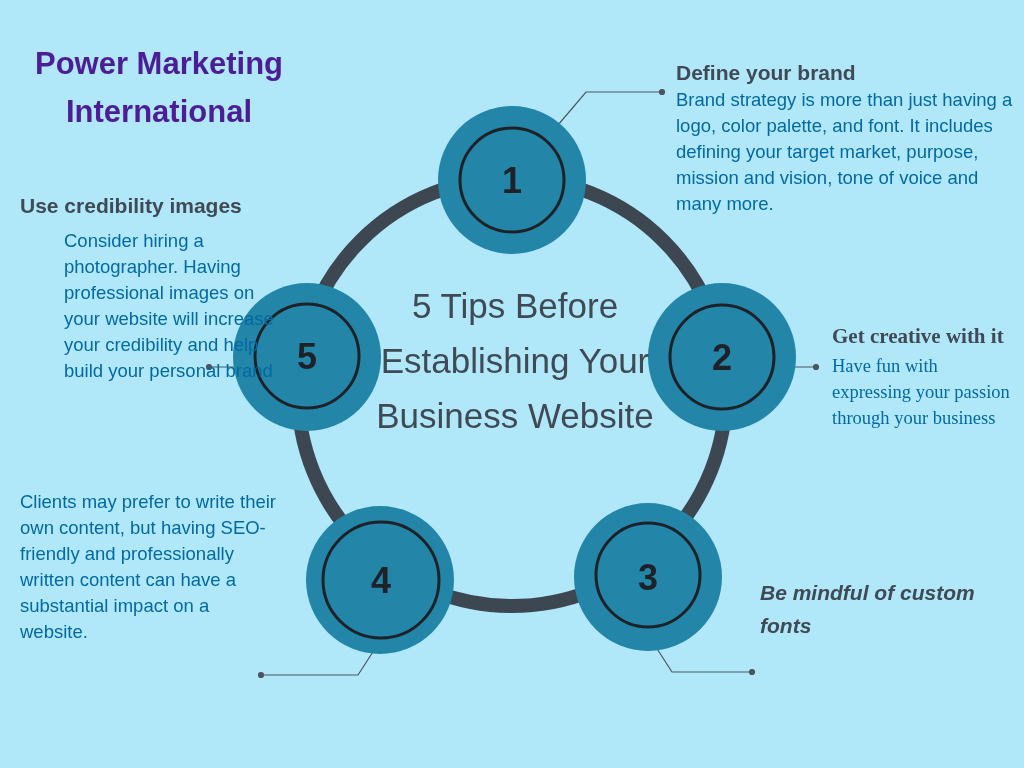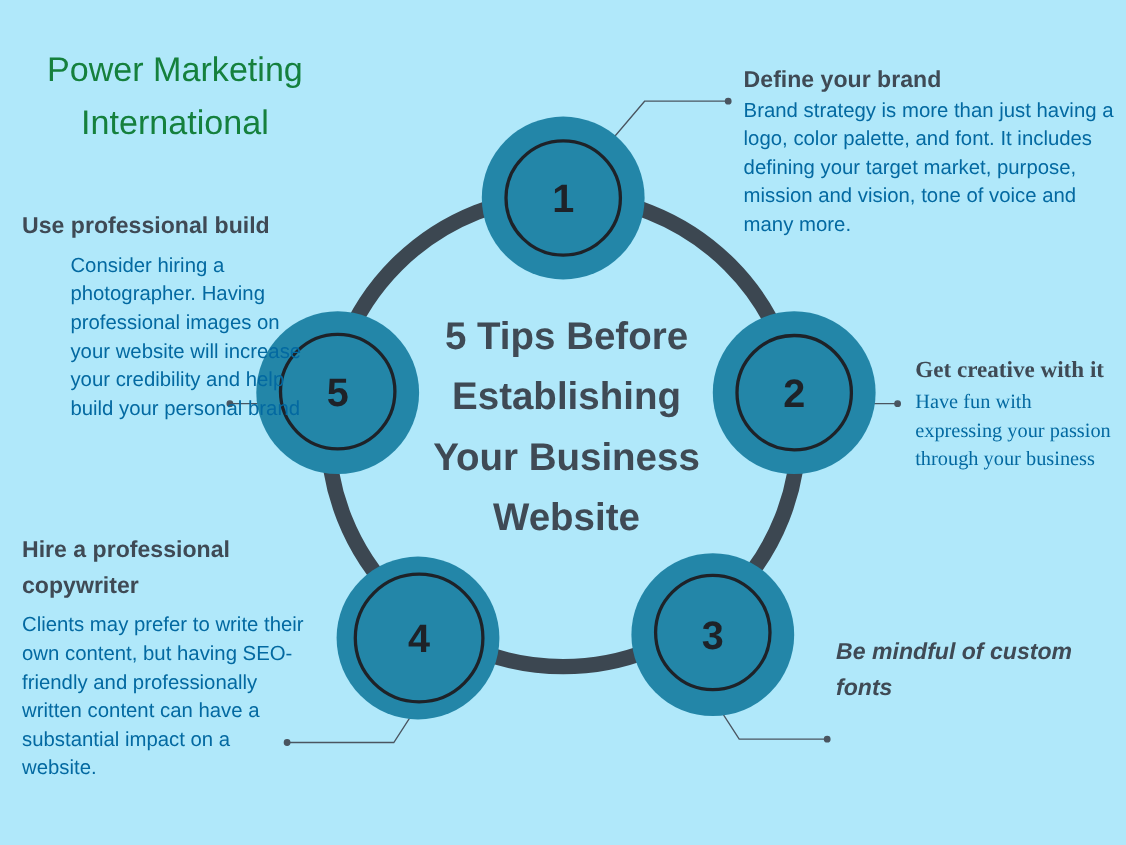--- a/index.html
+++ b/index.html
@@ -1,21 +1,21 @@
 <!DOCTYPE html>
 <html><head>
 <meta charset="utf-8">
 <style>
   html, body { margin:0; padding:0; }
   body { width:1024px; height:768px; background:#b0e8fa; position:relative; overflow:hidden;
          font-family:"Liberation Sans", "DejaVu Sans", sans-serif; color:#3f4a55; }
   .abs { position:absolute; }
   svg.diagram { position:absolute; left:0; top:0; }
-  .company { left:0; top:40px; width:318px; text-align:center; font-size:31px; font-weight:normal; line-height:48px; color:#15803d; }
-  .center-title { left:370px; top:278px; width:290px; text-align:center; font-size:35px; font-weight:bold; line-height:55px; color:#3f4a55; }
+  .company { left:0; top:40px; width:318px; text-align:center; font-size:31px; font-weight:bold; line-height:48px; color:#4c1d95; }
+  .center-title { left:370px; top:278px; width:290px; text-align:center; font-size:35px; font-weight:normal; line-height:55px; color:#3f4a55; }
   .tip-title { font-size:21px; font-weight:bold; line-height:33px; color:#3f4a55; }
   .tip-body { font-size:18.5px; line-height:26px; color:#0369a1; }
   .num { font-size:36px; font-weight:bold; fill:#1e2228; font-family:"Liberation Sans", sans-serif; }
 </style>
 </head>
 <body>
 
 <svg class="diagram" width="1024" height="768">
   <circle cx="512" cy="392" r="214" fill="none" stroke="#3c4751" stroke-width="14"></circle>
 
@@ -70,20 +70,19 @@
 <div class="abs" style="left:832px; top:320px; width:180px;font-family:Liberation Serif, serif;">
   <div class="tip-title">Get creative with it</div>
   <div class="tip-body">Have fun with expressing your passion through your business</div>
 </div>
 
 <div class="abs" style="left:760px; top:576px; width:250px;font-style:italic;">
   <div class="tip-title">Be mindful of custom fonts</div>
 </div>
 
 <div class="abs" style="left:20px; top:483px; width:260px;">
-  <div class="tip-title">Hire a professional copywriter</div>
   <div class="tip-body" style="margin-top:6px;">Clients may prefer to write their own content, but having SEO-friendly and professionally written content can have a substantial impact on a website.</div>
 </div>
 
 <div class="abs" style="left:20px; top:189px; width:280px;">
-  <div class="tip-title">Use professional build</div>
+  <div class="tip-title">Use credibility images</div>
   <div class="tip-body" style="margin-top:6px; width:215px;margin-left:44px;">Consider hiring a photographer. Having professional images on your website will increase your credibility and help build your personal brand</div>
 </div>
 
 </body></html>

